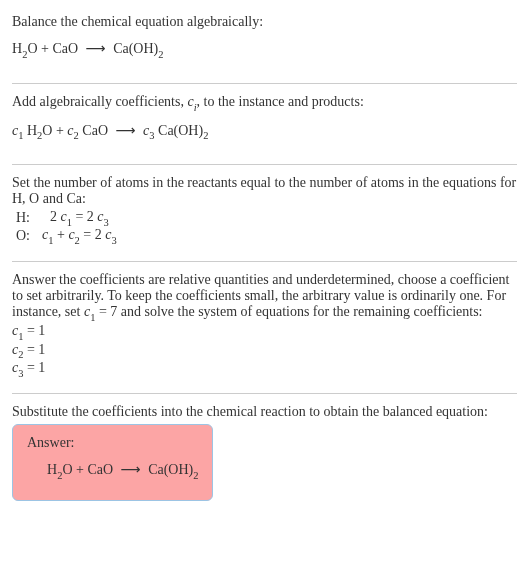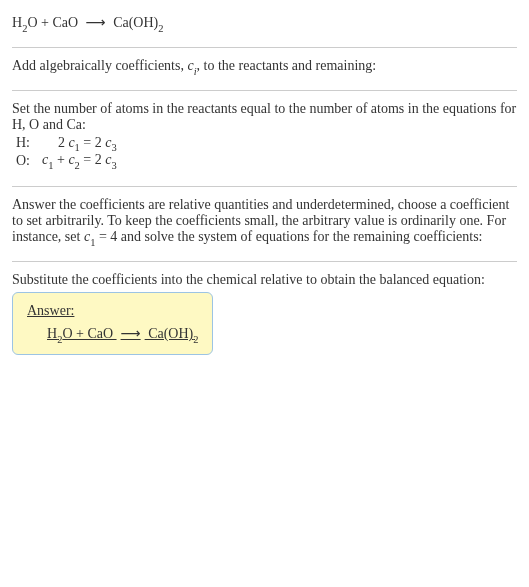--- a/index.html
+++ b/index.html
@@ -18,79 +18,82 @@
     .section {
       padding: 6px 0 10px 0;
     }
     .divider {
       border: none;
       border-top: 1px solid #ccc;
       margin: 4px 0;
     }
     .equation {
       font-family: Georgia, serif;
-      margin: 0 0;
+      margin: 10px 0;
     }
     .sub {
       font-size: 0.75em;
       vertical-align: sub;
       position: relative;
       top: 0.1em;
     }
     .italic {
       font-style: italic;
     }
     .arrow {
       padding: 0 4px;
     }
     .atom-table {
       border-collapse: collapse;
       margin: 2px 0;
     }
     .atom-table td {
       padding: 0 4px;
-      text-align: right;
+      text-align: center;
     }
     .atom-table td:first-child {
       text-align: right;
       padding-right: 8px;
     }
     .coeff-list div {
       margin: 1px 0;
     }
     .answer-box {
       border: 1px solid #9cc4e4;
-      background: #fef9c3;
+      background: #fca5a5;
       border-radius: 6px;
       padding: 10px 14px;
       display: inline-block;
       margin-top: 4px;
-      text-decoration: underline;
     }
     .answer-label {
       margin-bottom: 6px;
     }
     .answer-eq {
       padding-left: 20px;
     }
   </style>
 </head>
 <body>
 
 <div class="section">
+  <div>Balance the chemical equation algebraically:</div>
   <div class="equation">
     <span>H</span><span class="sub">2</span><span>O + CaO </span><span class="arrow">⟶</span><span> Ca(OH)</span><span class="sub">2</span>
   </div>
 </div>
 
 <hr class="divider">
 
 <div class="section">
   <div>
-    <span>Add algebraically coefficients, </span><span class="italic">c</span><span class="sub italic">i</span><span>, to the reactants and remaining:</span>
+    <span>Add algebraically coefficients, </span><span class="italic">c</span><span class="sub italic">i</span><span>, to the instance and products:</span>
+  </div>
+  <div class="equation">
+    <span class="italic">c</span><span class="sub">1</span><span> H</span><span class="sub">2</span><span>O + </span><span class="italic">c</span><span class="sub">2</span><span> CaO </span><span class="arrow">⟶ </span><span class="italic">c</span><span class="sub">3</span><span> Ca(OH)</span><span class="sub">2</span>
   </div>
 </div>
 
 <hr class="divider">
 
 <div class="section">
   <div>Set the number of atoms in the reactants equal to the number of atoms in the equations for H, O and Ca:</div>
   <table class="atom-table">
     <tbody>
         <tr>
@@ -102,27 +105,32 @@
       <td><span class="italic">c</span><span class="sub">1</span><span> + </span><span class="italic">c</span><span class="sub">2</span><span> = 2 </span><span class="italic">c</span><span class="sub">3</span></td>
     </tr>
   </tbody>
     </table>
 </div>
 
 <hr class="divider">
 
 <div class="section">
   <div>
-    <span>Answer the coefficients are relative quantities and underdetermined, choose a coefficient to set arbitrarily. To keep the coefficients small, the arbitrary value is ordinarily one. For instance, set </span><span class="italic">c</span><span class="sub">1</span><span> = 4 and solve the system of equations for the remaining coefficients:</span>
+    <span>Answer the coefficients are relative quantities and underdetermined, choose a coefficient to set arbitrarily. To keep the coefficients small, the arbitrary value is ordinarily one. For instance, set </span><span class="italic">c</span><span class="sub">1</span><span> = 7 and solve the system of equations for the remaining coefficients:</span>
+  </div>
+  <div class="coeff-list">
+    <div><span class="italic">c</span><span class="sub">1</span><span> = 1</span></div>
+    <div><span class="italic">c</span><span class="sub">2</span><span> = 1</span></div>
+    <div><span class="italic">c</span><span class="sub">3</span><span> = 1</span></div>
   </div>
 </div>
 
 <hr class="divider">
 
 <div class="section">
-  <div>Substitute the coefficients into the chemical relative to obtain the balanced equation:</div>
+  <div>Substitute the coefficients into the chemical reaction to obtain the balanced equation:</div>
   <div class="answer-box">
     <div class="answer-label">Answer:</div>
     <div class="answer-eq equation">
       <span>H</span><span class="sub">2</span><span>O + CaO </span><span class="arrow">⟶</span><span> Ca(OH)</span><span class="sub">2</span>
     </div>
   </div>
 </div>
 
 </body></html>

